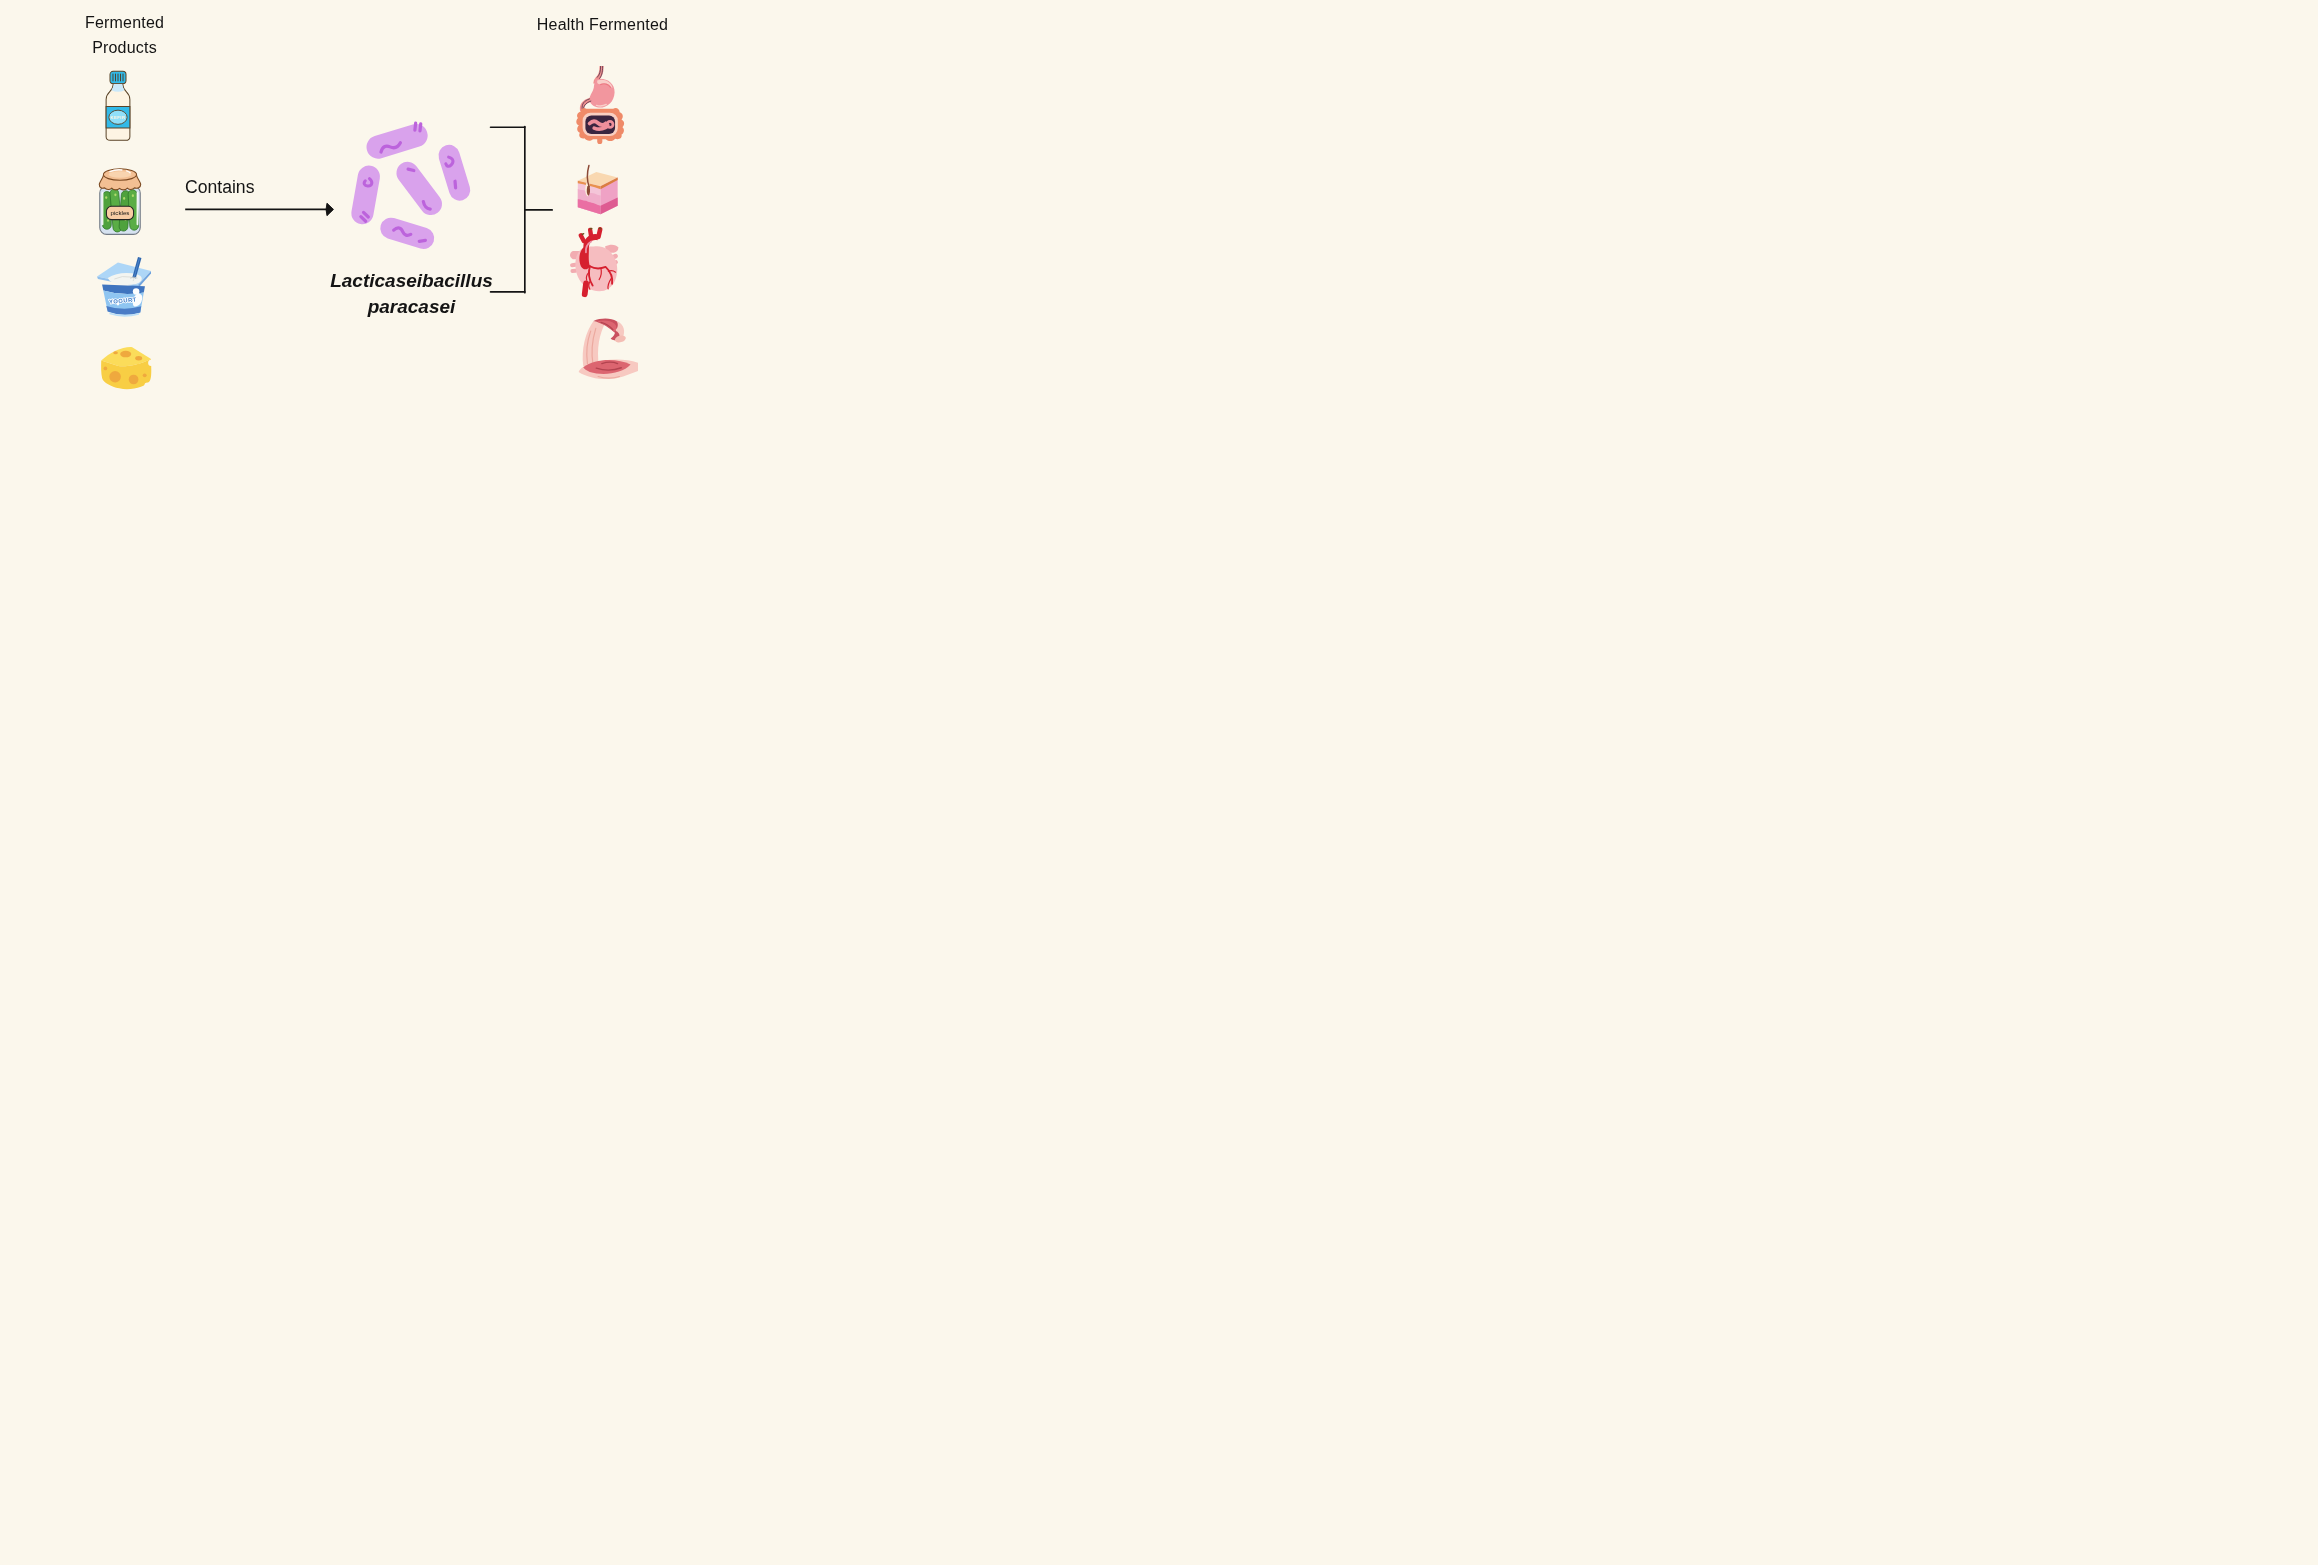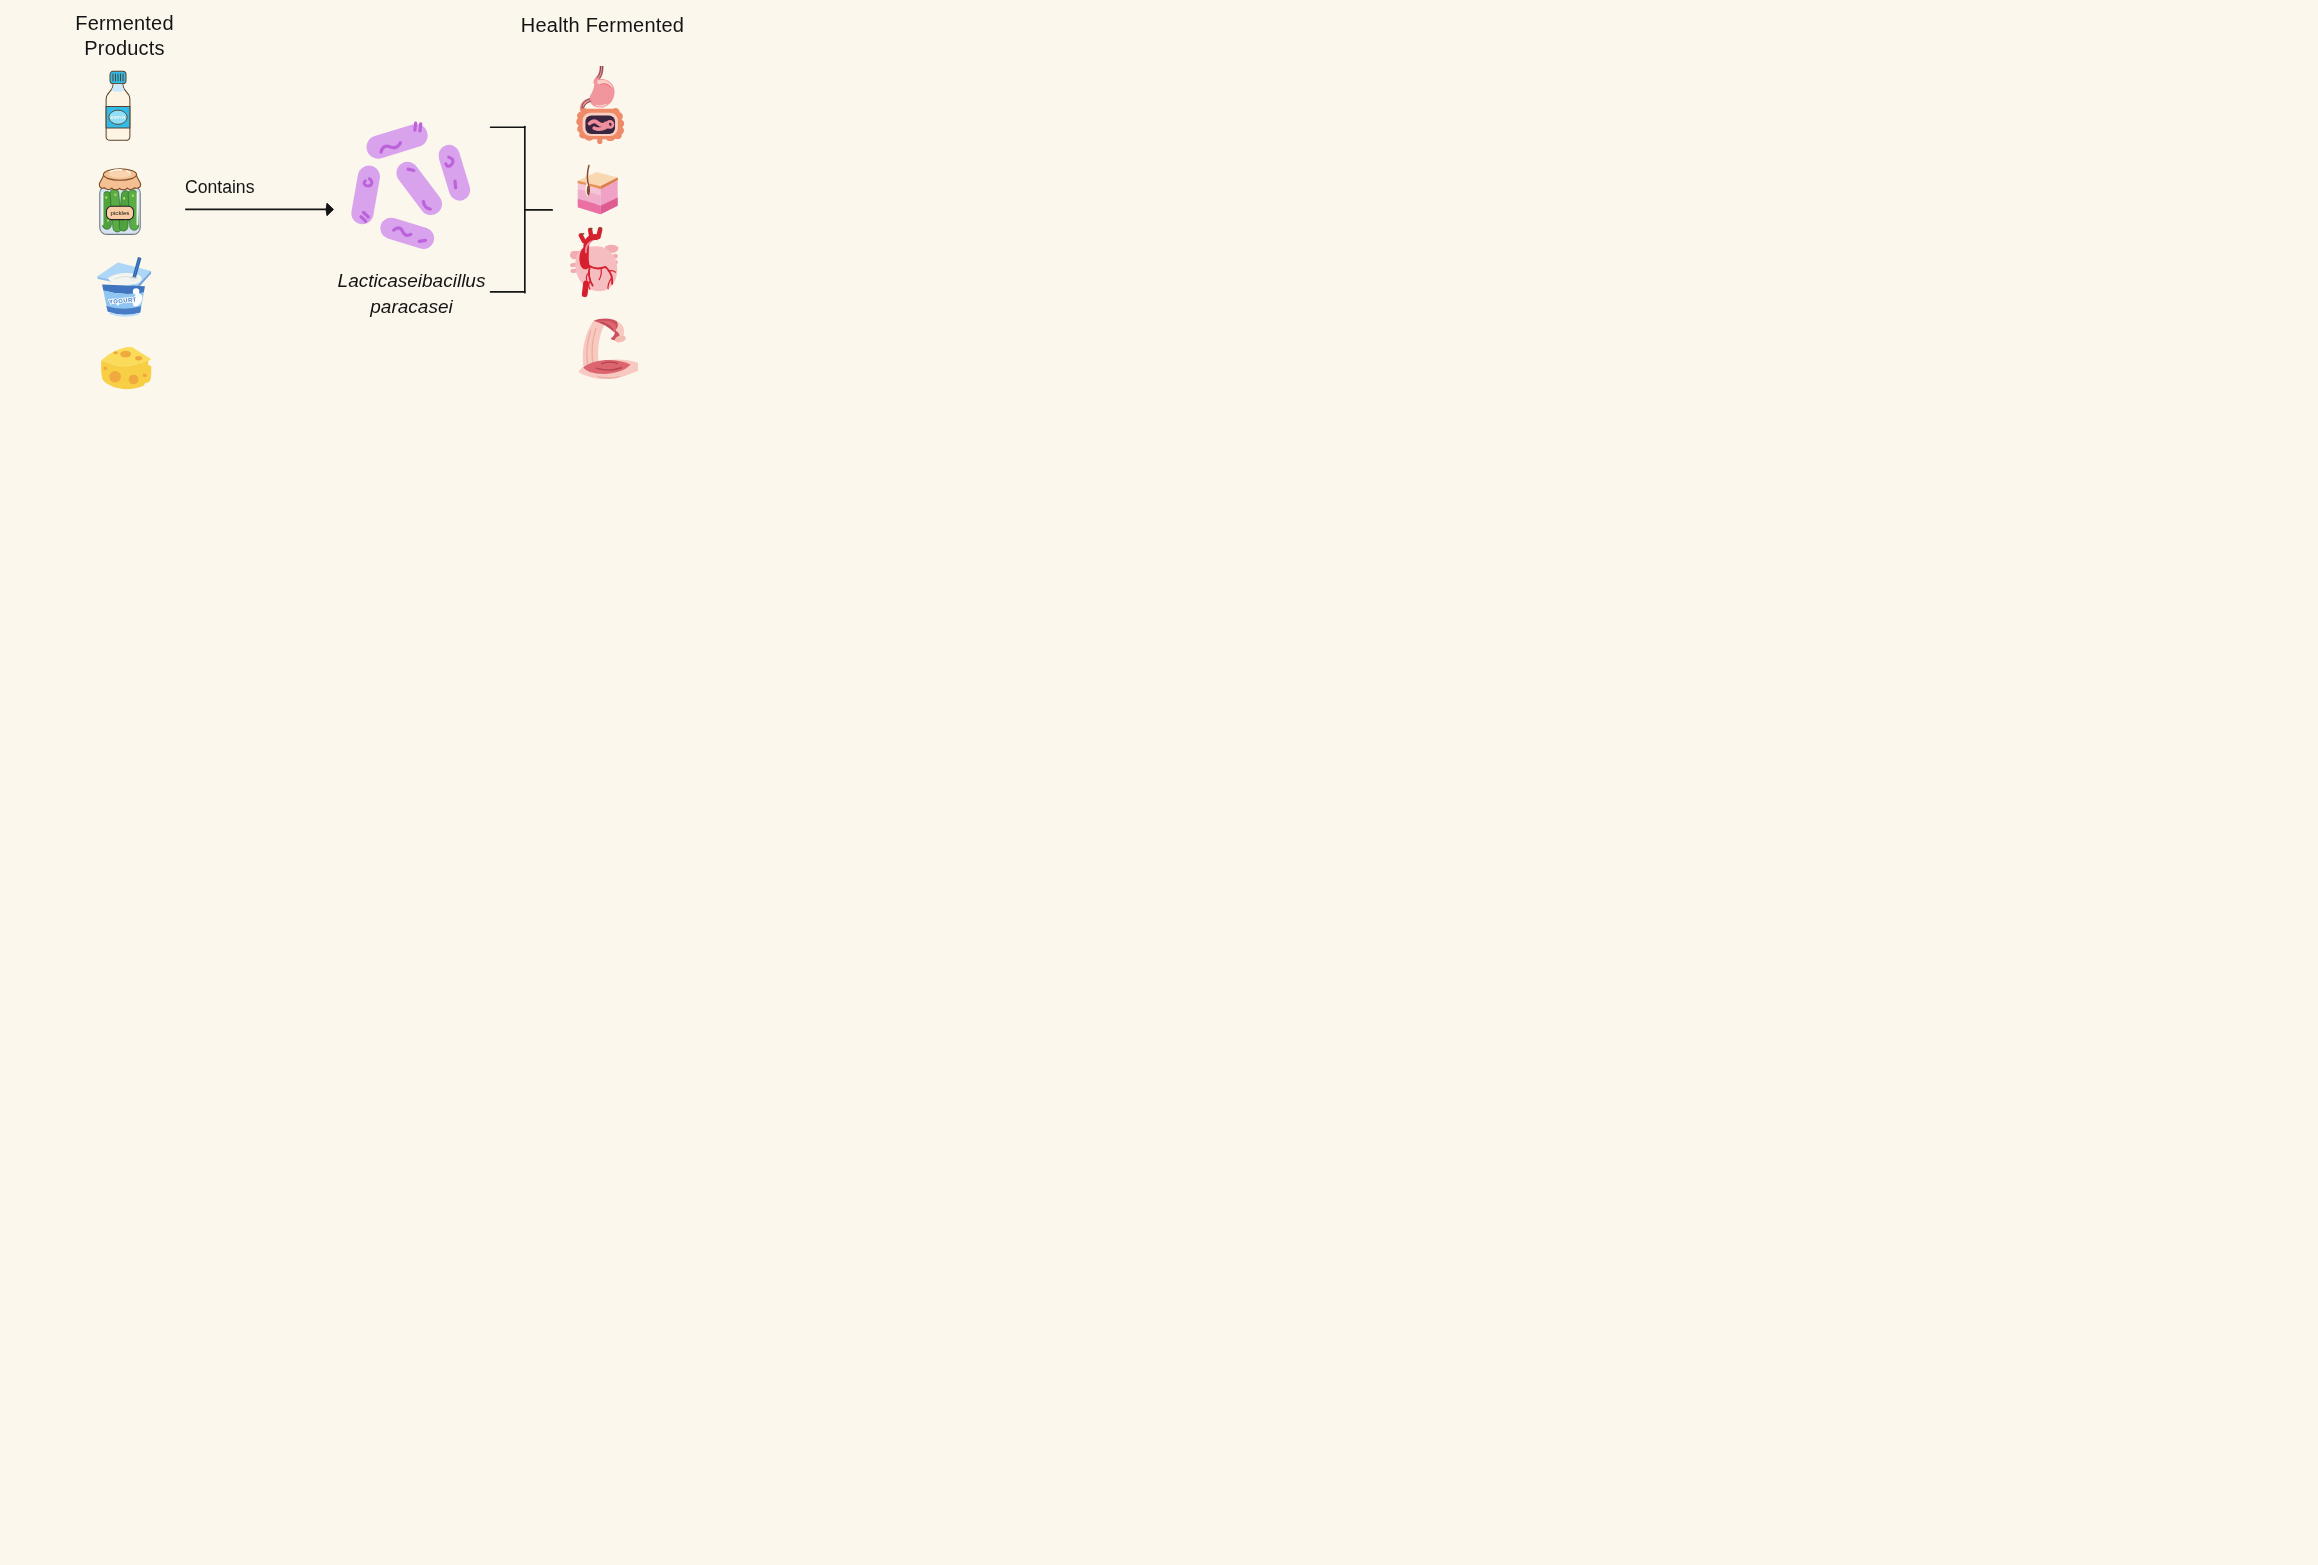--- a/index.html
+++ b/index.html
@@ -2,23 +2,23 @@
 <html style="font-size:7.4px"><head>
 <meta charset="utf-8">
 <style>
   html,body{margin:0;padding:0;background:#FBF7EC;}
   .stage{
     position:relative;width:742px;height:417px;overflow:hidden;
     background:#FBF7EC;
     font-family:"Liberation Sans",sans-serif;color:#141414;
   }
   .abs{position:absolute;}
-  .title{font-size:20px;line-height:24.6px;text-align:center;font-weight:400;letter-spacing:0.2px;}
+  .title{font-size:16px;line-height:24.6px;text-align:center;font-weight:400;letter-spacing:0.2px;}
   .contains{font-size:17.6px;text-align:left;font-weight:400;}
-  .organism{font-size:19px;line-height:25.5px;text-align:center;font-style:italic;font-weight:400;}
+  .organism{font-size:19px;line-height:25.5px;text-align:center;font-style:italic;font-weight:700;}
   svg{display:block;overflow:visible;}
   svg text{font-family:"Liberation Sans",sans-serif;}
 </style>
 </head>
 <body style="background: rgb(251, 247, 236);">
 
 <div class="stage" style="background: rgb(251, 247, 236);">
 
   <div class="abs title" style="left:32px;top:11px;width:185px;">
     <div>Fermented</div>

